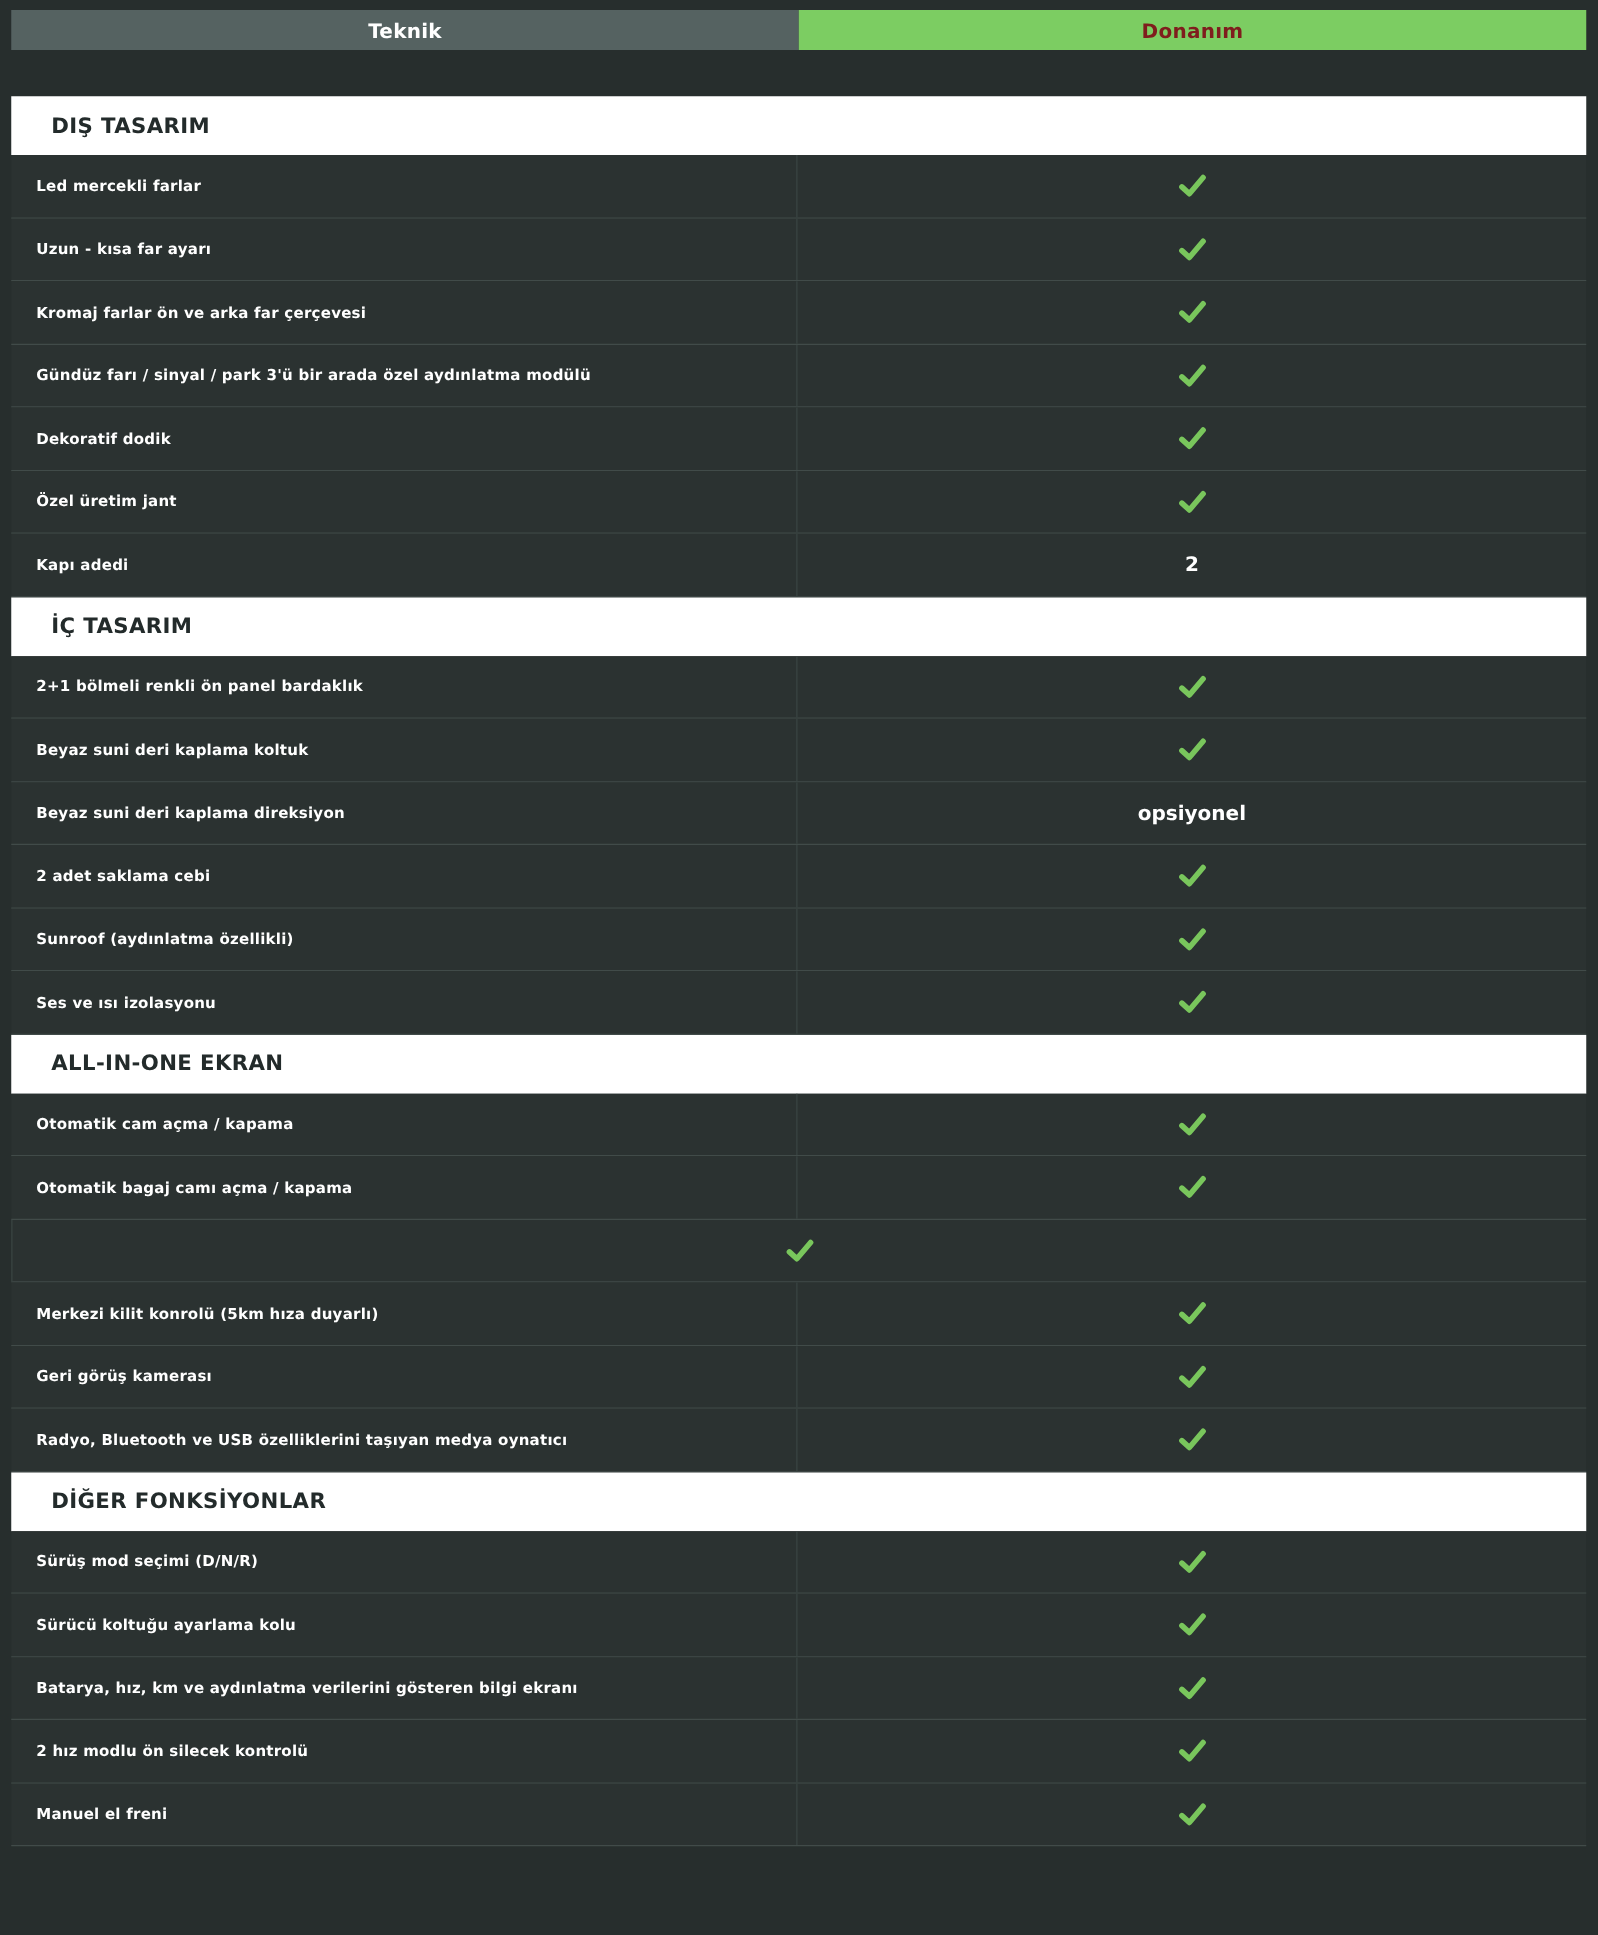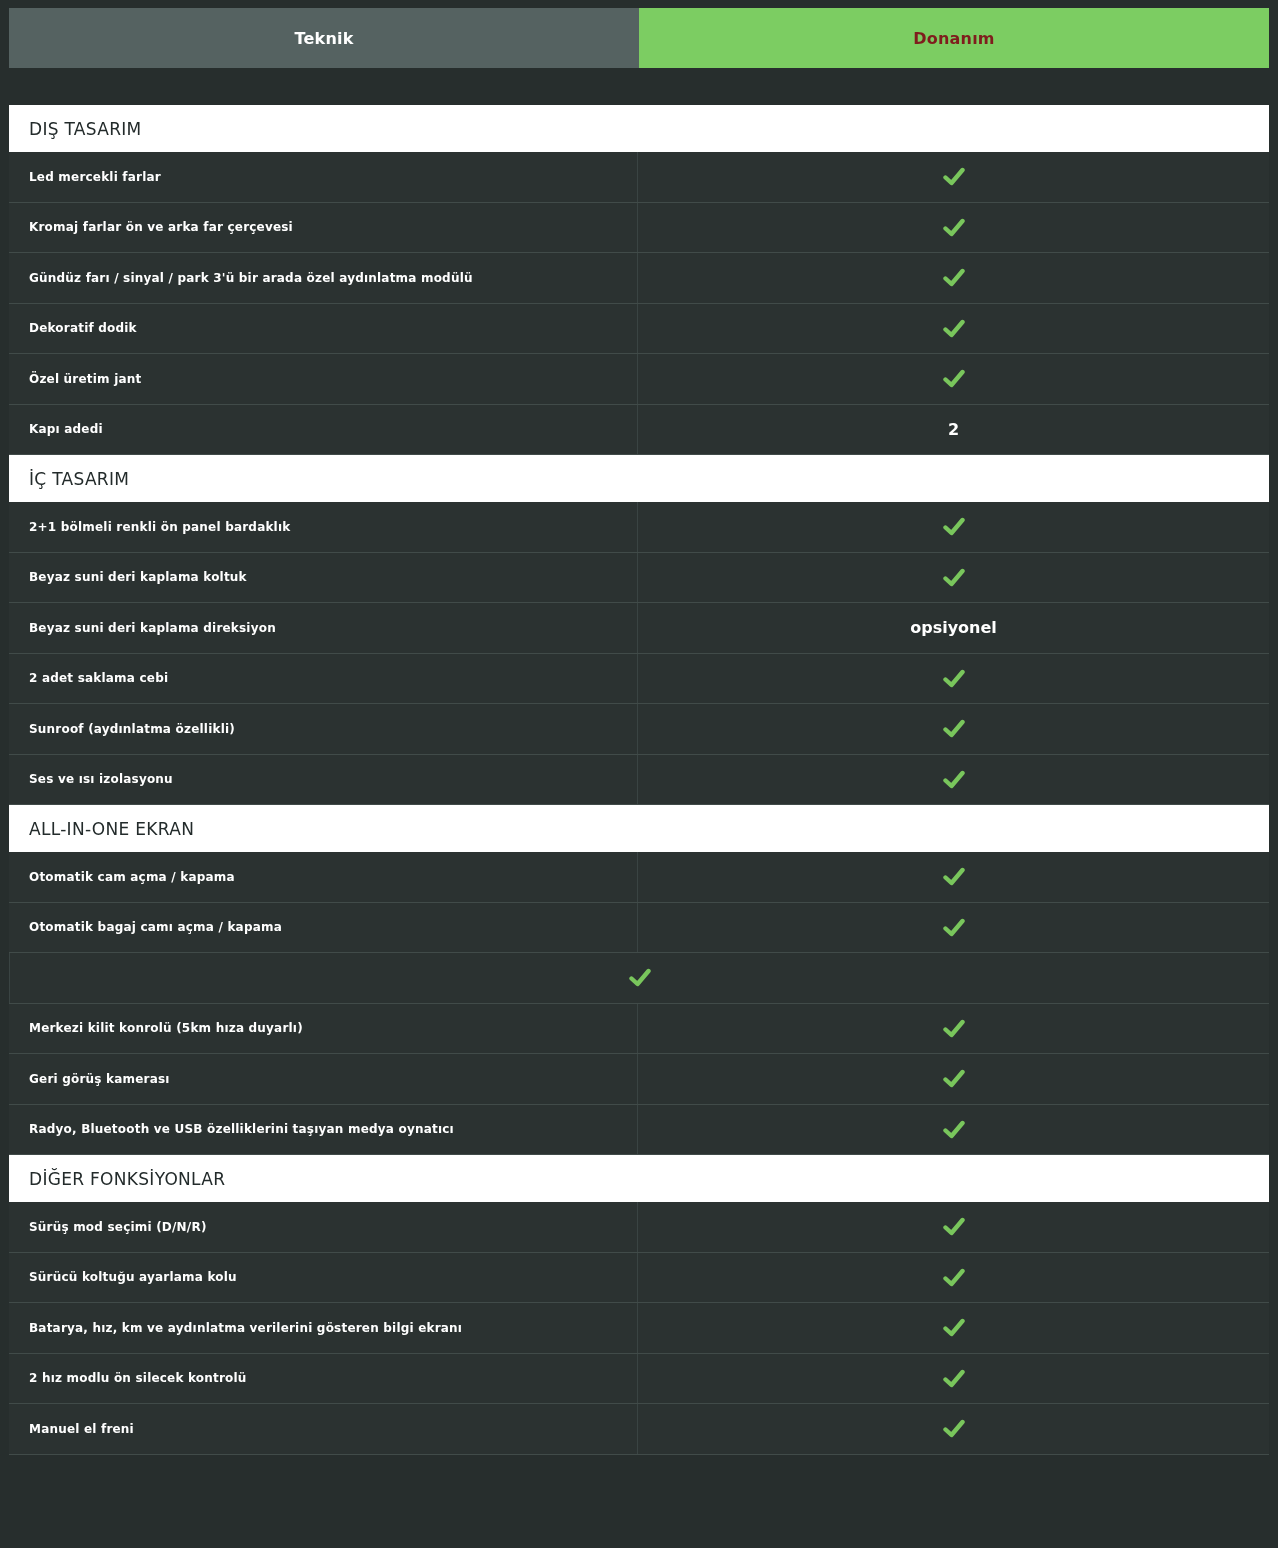--- a/index.html
+++ b/index.html
@@ -3,35 +3,35 @@
 <meta charset="utf-8">
 <style>
   html,body{margin:0;padding:0;}
   body{
     width:1278px;height:1548px;overflow:hidden;
     background:var(--page-bg,#272e2d);
     font-family:"DejaVu Sans","Liberation Sans",sans-serif;
     -webkit-font-smoothing:antialiased;
   }
   .page{padding:8px 9px 0 9px;}
-  .tabs{display:flex;height:60px;}
+  .tabs{display:flex;height:32px;}
   .tab{
     flex:1;border:none;outline:none;cursor:pointer;
     font-family:inherit;font-size:16px;font-weight:700;letter-spacing:.2px;
     display:flex;align-items:center;justify-content:center;
   }
   .tab.inactive{background:var(--tab-inactive-bg,#556261);color:#ffffff;}
   .tab.active{background:var(--tab-active-bg,#7ccd62);color:#7f1d1d;}
   .tab-gap{height:37px;}
   .section-header{
     background:var(--header-bg,#ffffff);color:#232b2b;
     height:47px;box-sizing:border-box;
     display:flex;align-items:center;
-    padding-left:20px;
-    font-size:17px;font-weight:400;letter-spacing:.3px;
+    padding-left:32px;
+    font-size:17px;font-weight:700;letter-spacing:.3px;
   }
   .row{
     display:flex;height:50.5px;box-sizing:border-box;
     background:var(--row-bg,#2b3231);
     border-bottom:1px solid var(--row-border,#414b49);
   }
   .cell{display:flex;align-items:center;box-sizing:border-box;}
   .cell.label{
     width:628px;padding-left:20px;
     color:#ffffff;font-size:12px;font-weight:700;letter-spacing:.2px;
@@ -59,20 +59,30 @@
         <div class="cell label">Led mercekli farlar</div>
         <div class="cell value">
           <span class="check">
             <svg width="24" height="19" viewBox="0 0 24 19" aria-hidden="true">
               <path d="M3.5 10.5 L9.5 16 L20.5 3" fill="none" stroke="#79c65c" stroke-width="4.4" stroke-linecap="round" stroke-linejoin="round"></path>
             </svg>
           </span>
         </div>
       </div>
       <div class="row">
+        <div class="cell label">Uzun - kısa far ayarı</div>
+        <div class="cell value">
+          <span class="check">
+            <svg width="24" height="19" viewBox="0 0 24 19" aria-hidden="true">
+              <path d="M3.5 10.5 L9.5 16 L20.5 3" fill="none" stroke="#79c65c" stroke-width="4.4" stroke-linecap="round" stroke-linejoin="round"></path>
+            </svg>
+          </span>
+        </div>
+      </div>
+      <div class="row">
         <div class="cell label">Kromaj farlar ön ve arka far çerçevesi</div>
         <div class="cell value">
           <span class="check">
             <svg width="24" height="19" viewBox="0 0 24 19" aria-hidden="true">
               <path d="M3.5 10.5 L9.5 16 L20.5 3" fill="none" stroke="#79c65c" stroke-width="4.4" stroke-linecap="round" stroke-linejoin="round"></path>
             </svg>
           </span>
         </div>
       </div>
       <div class="row">

